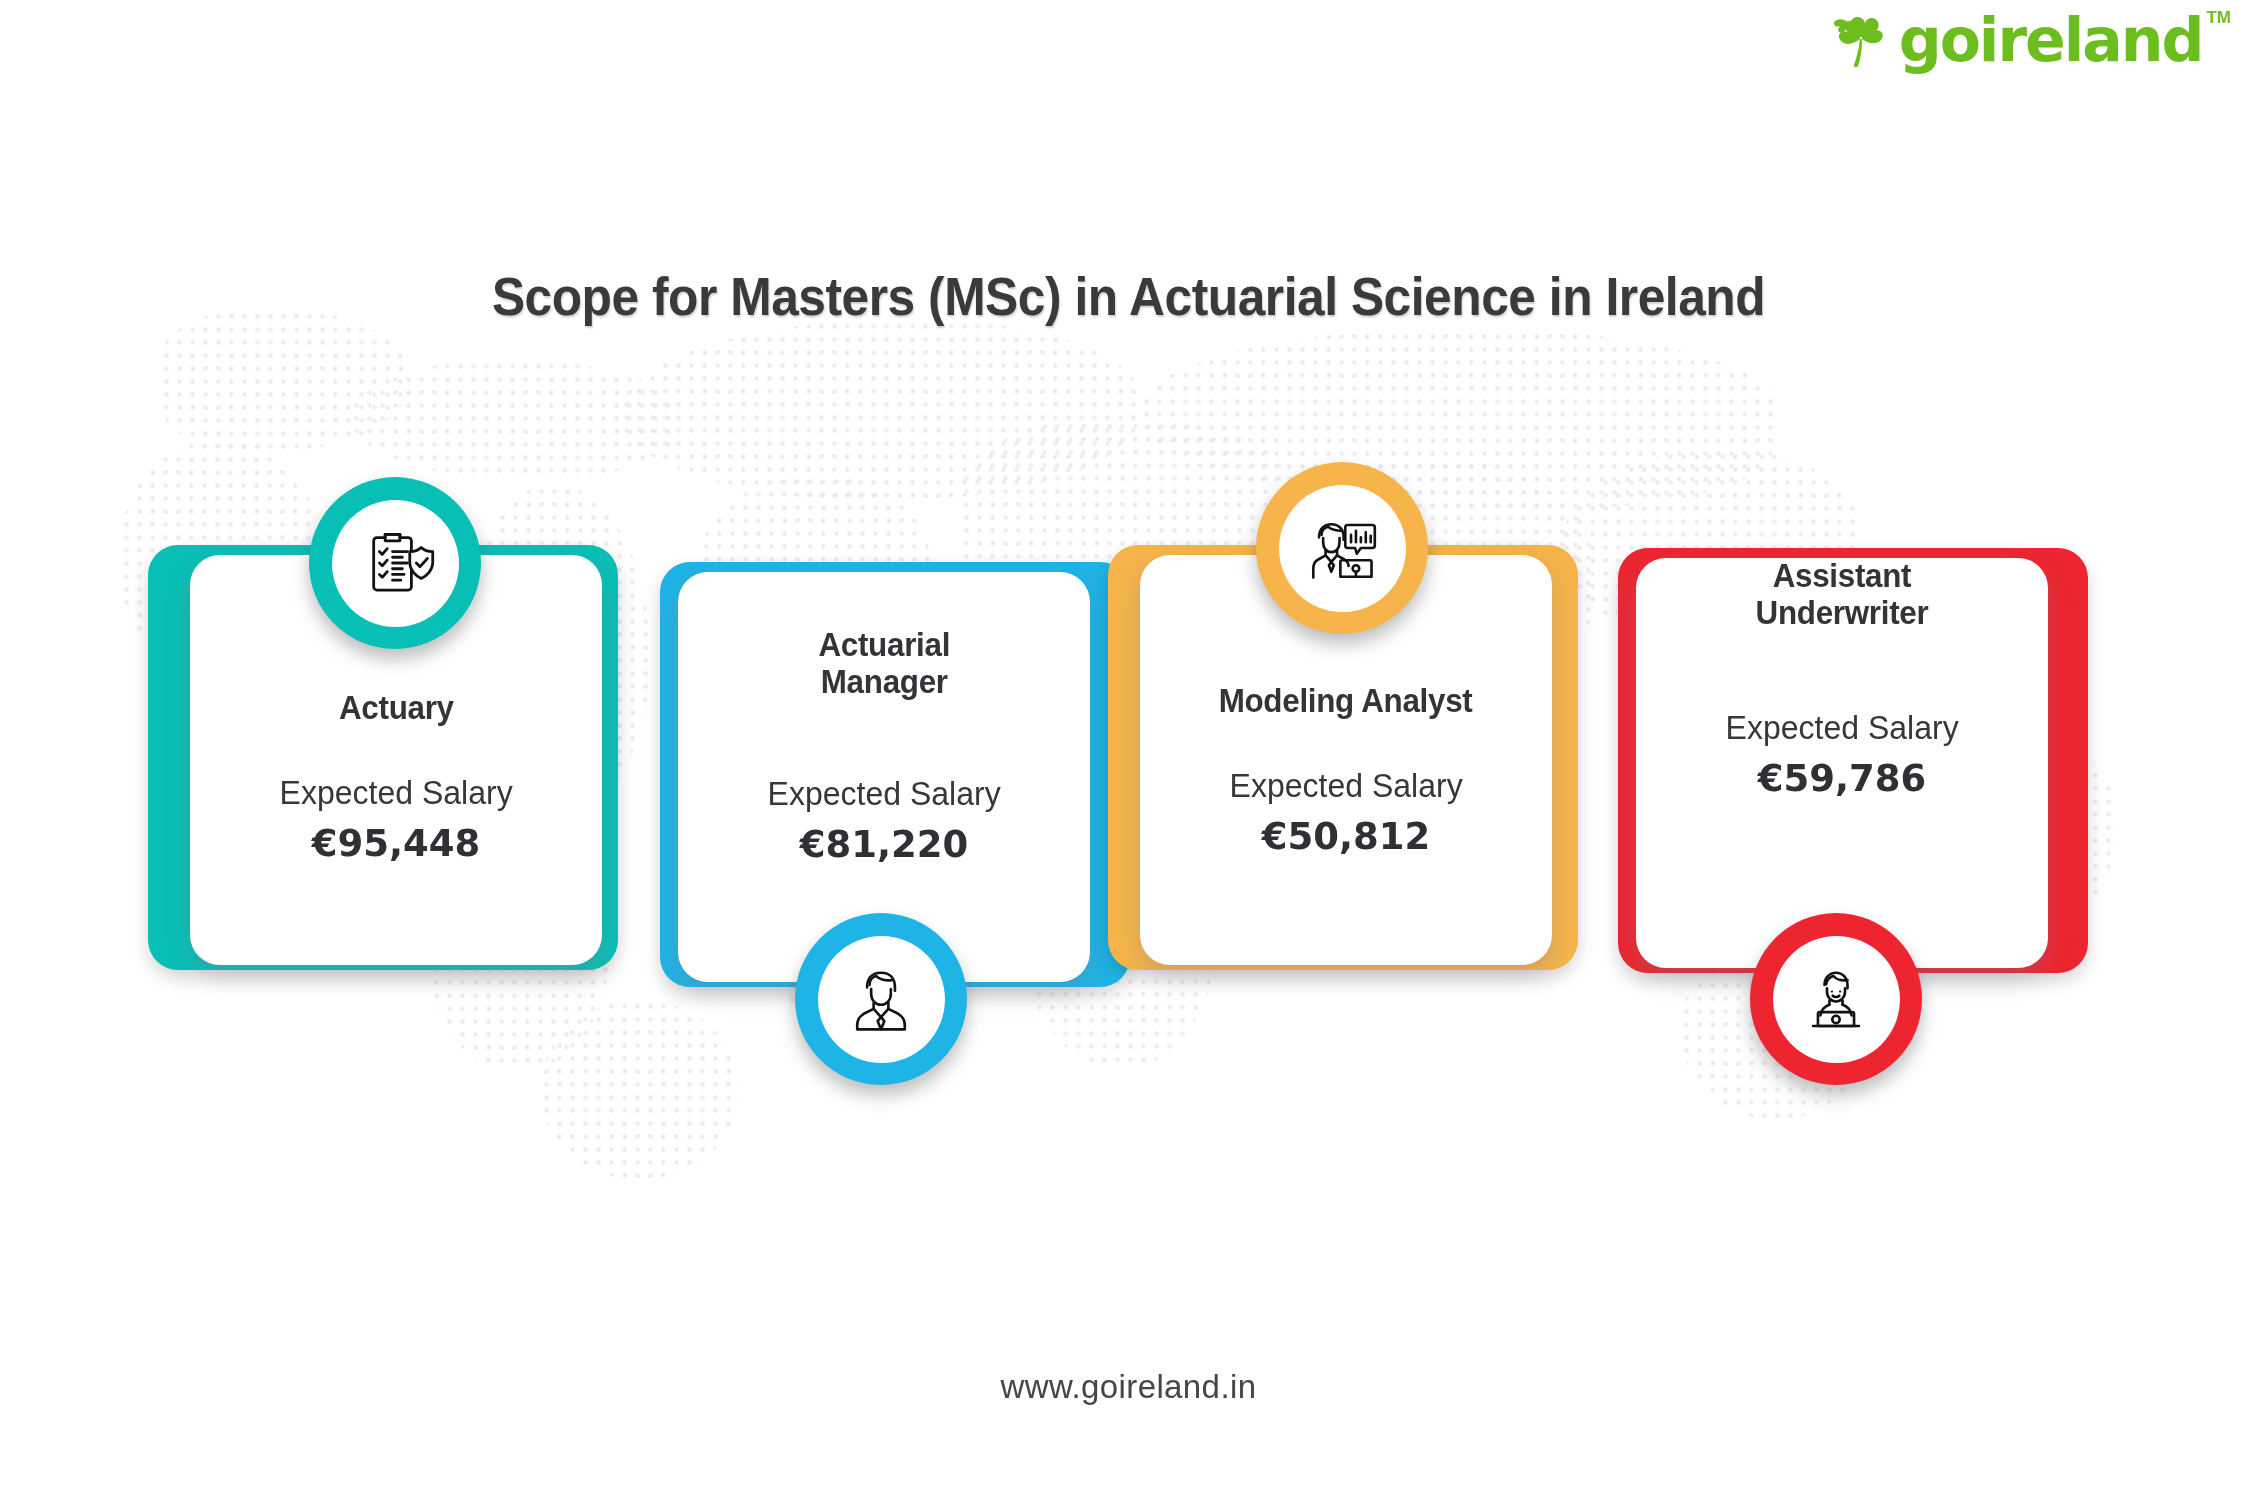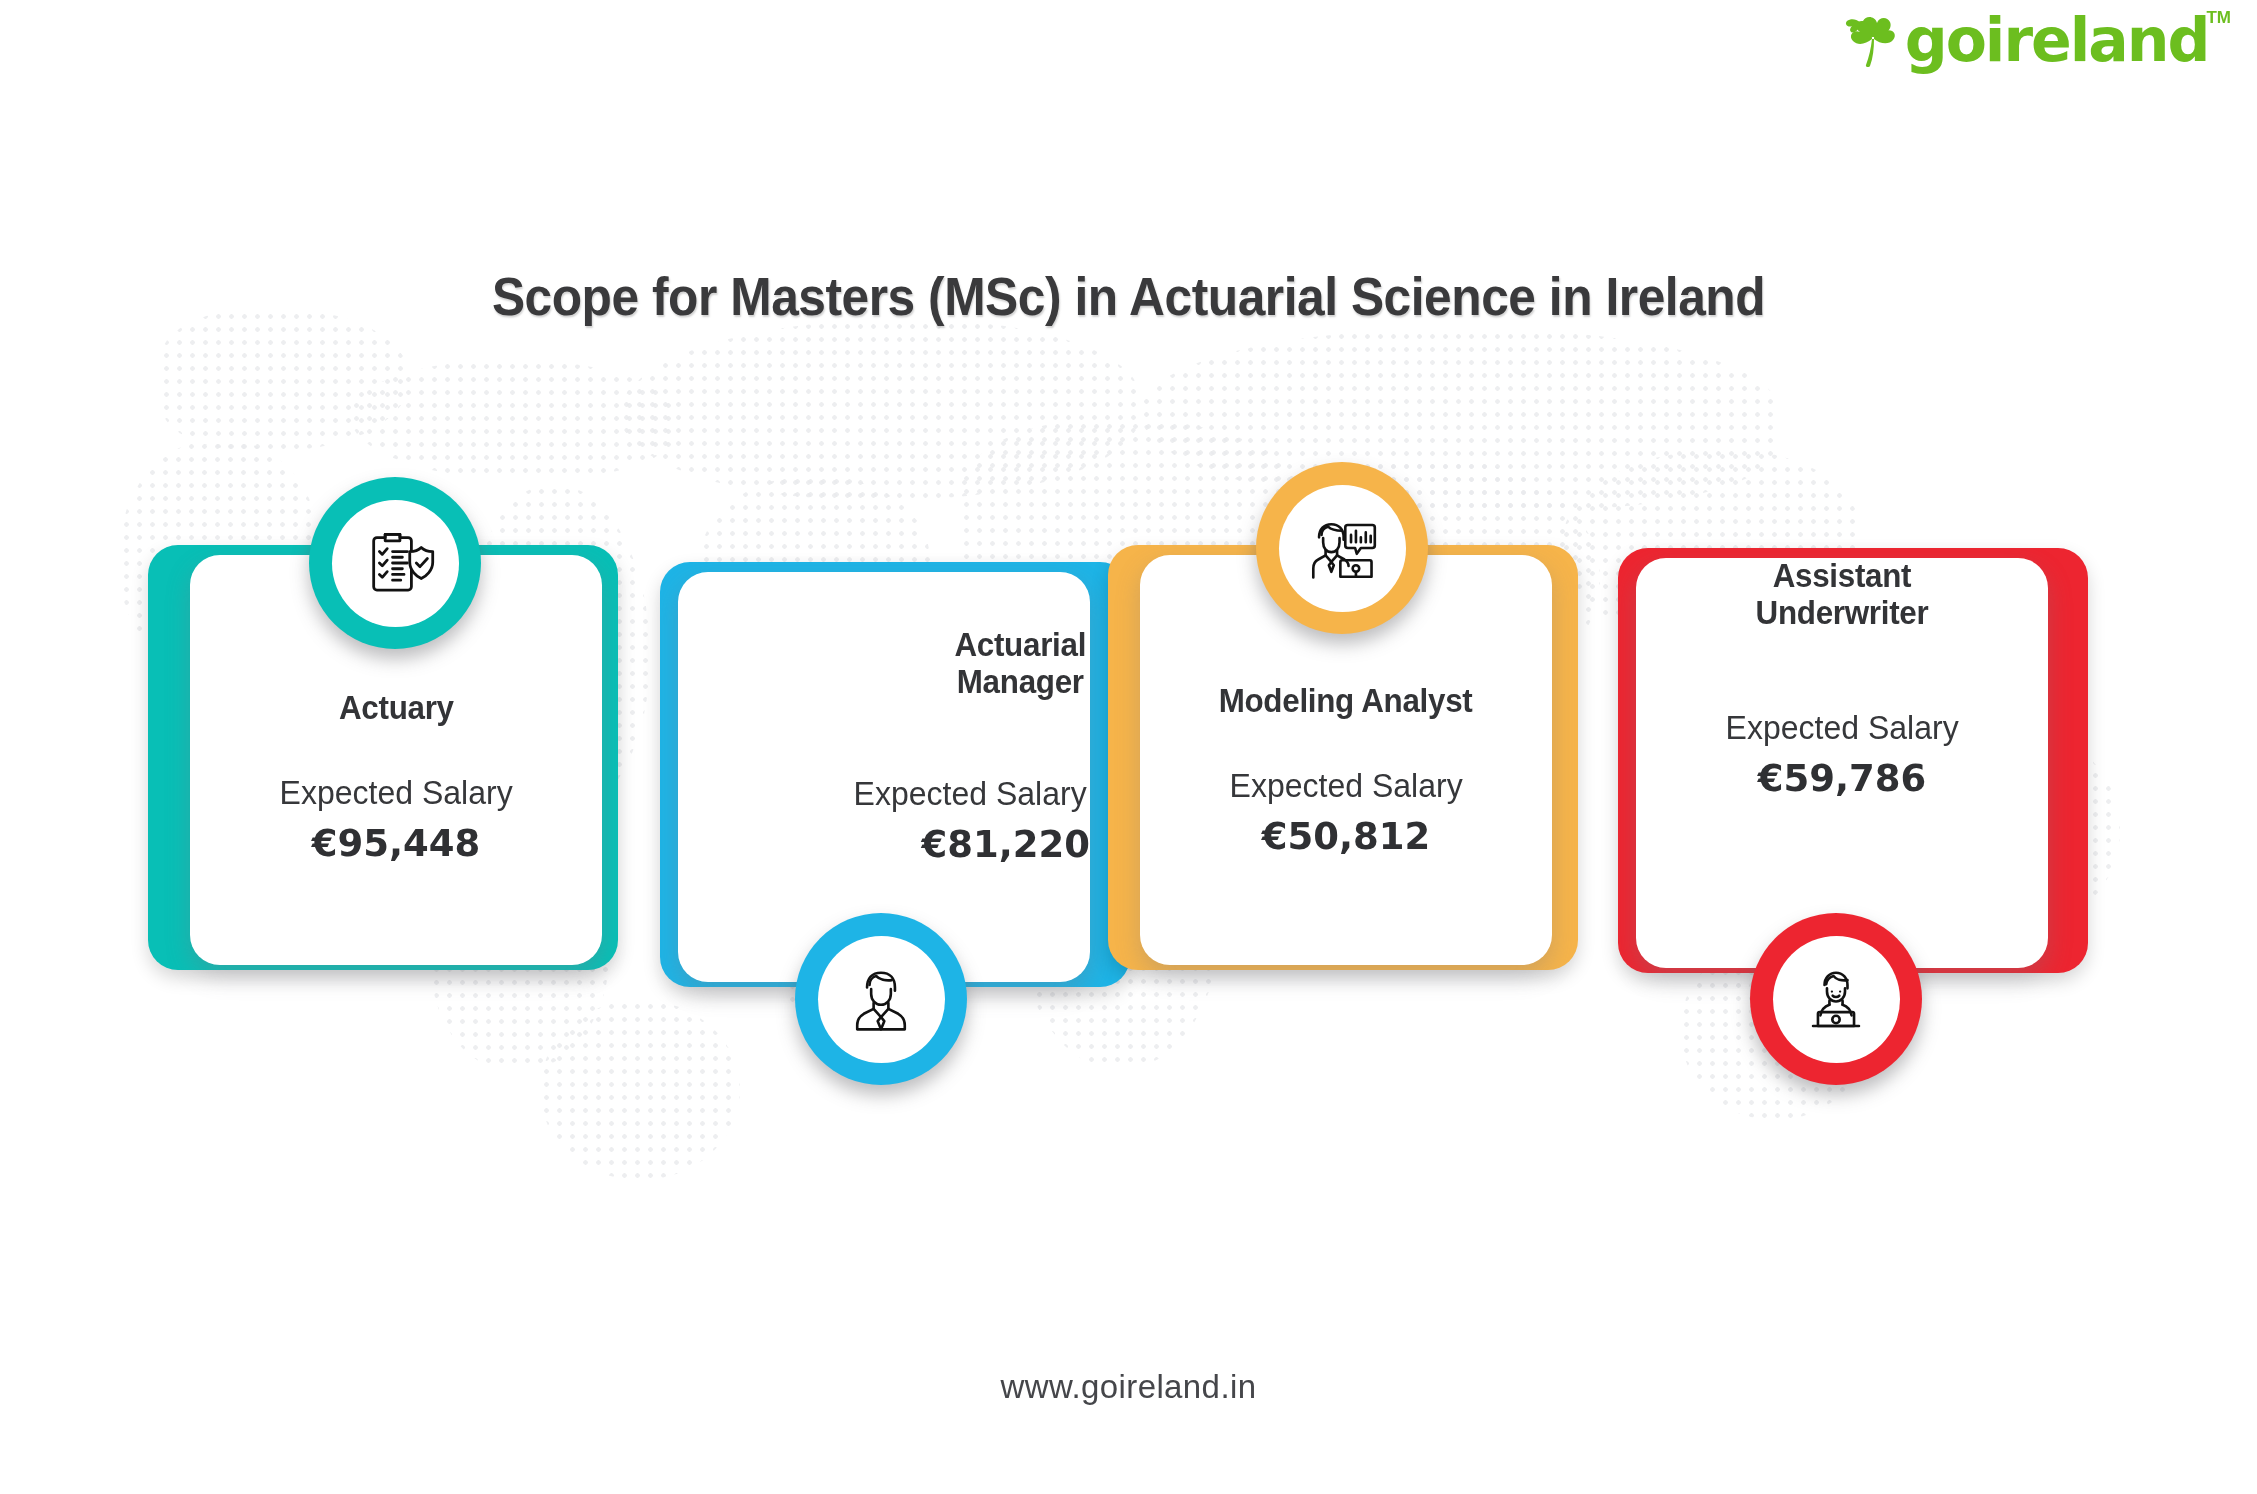--- a/index.html
+++ b/index.html
@@ -19,21 +19,21 @@
     position:absolute;
     background-image:
       radial-gradient(circle at 50% 50%, #d8dade 0 2.1px, transparent 2.4px);
     background-size:13px 13px;
     opacity:.85;
   }
 
   
   .logo{
     position:absolute;right:26px;top:8px;
-    display:flex;align-items:center;
+    display:flex;align-items:center;gap:6px;
   }
   .logo-mark{width:66px;height:64px;display:block;}
   .logo-text{
     font-size:60px;font-weight:bold;color:#6cbe1f;
     letter-spacing:-2px;line-height:1;
     font-family:"DejaVu Sans", sans-serif;
   }
   .logo-tm{
     font-size:17px;color:#6cbe1f;font-weight:bold;
     align-self:flex-start;margin-left:-2px;
@@ -168,21 +168,21 @@
           <path d="M47 64 h14 M47 71 h10"></path>
           <path d="M68 36 c7 0 12 -3 14 -5 c2 2 7 5 14 5 v13 c0 10 -8 17 -14 20 c-6 -3 -14 -10 -14 -20 z" fill="#ffffff"></path>
           <path d="M76 50 l4.5 4.5 l9 -10"></path>
         </svg>
       </div>
     </div>
   </div>
 
   <div class="card-unit" style="left:630px;">
     <div class="panel" style="left:30px;top:562px;height:425px;background:#1eb4e6;"></div>
-    <div class="card" style="left:48px;top:572px;height:410px;padding-top:55px;align-items:flex-end;">
+    <div class="card" style="left:48px;top:572px;height:410px;padding-top:55px;">
       <div class="card-title">
         <span>Actuarial</span><br>
         <span>Manager</span>
       </div>
       <div class="card-sal-label" style="margin-top:75px;">Expected Salary</div>
       <div class="card-sal-value">€81,220</div>
     </div>
     <div class="badge" style="left:165px;top:913px;background:#1eb4e6;">
       <div class="badge-inner">
         <svg viewBox="0 0 100 100" fill="none" stroke="#121212" stroke-width="3.2" stroke-linecap="round" stroke-linejoin="round">

